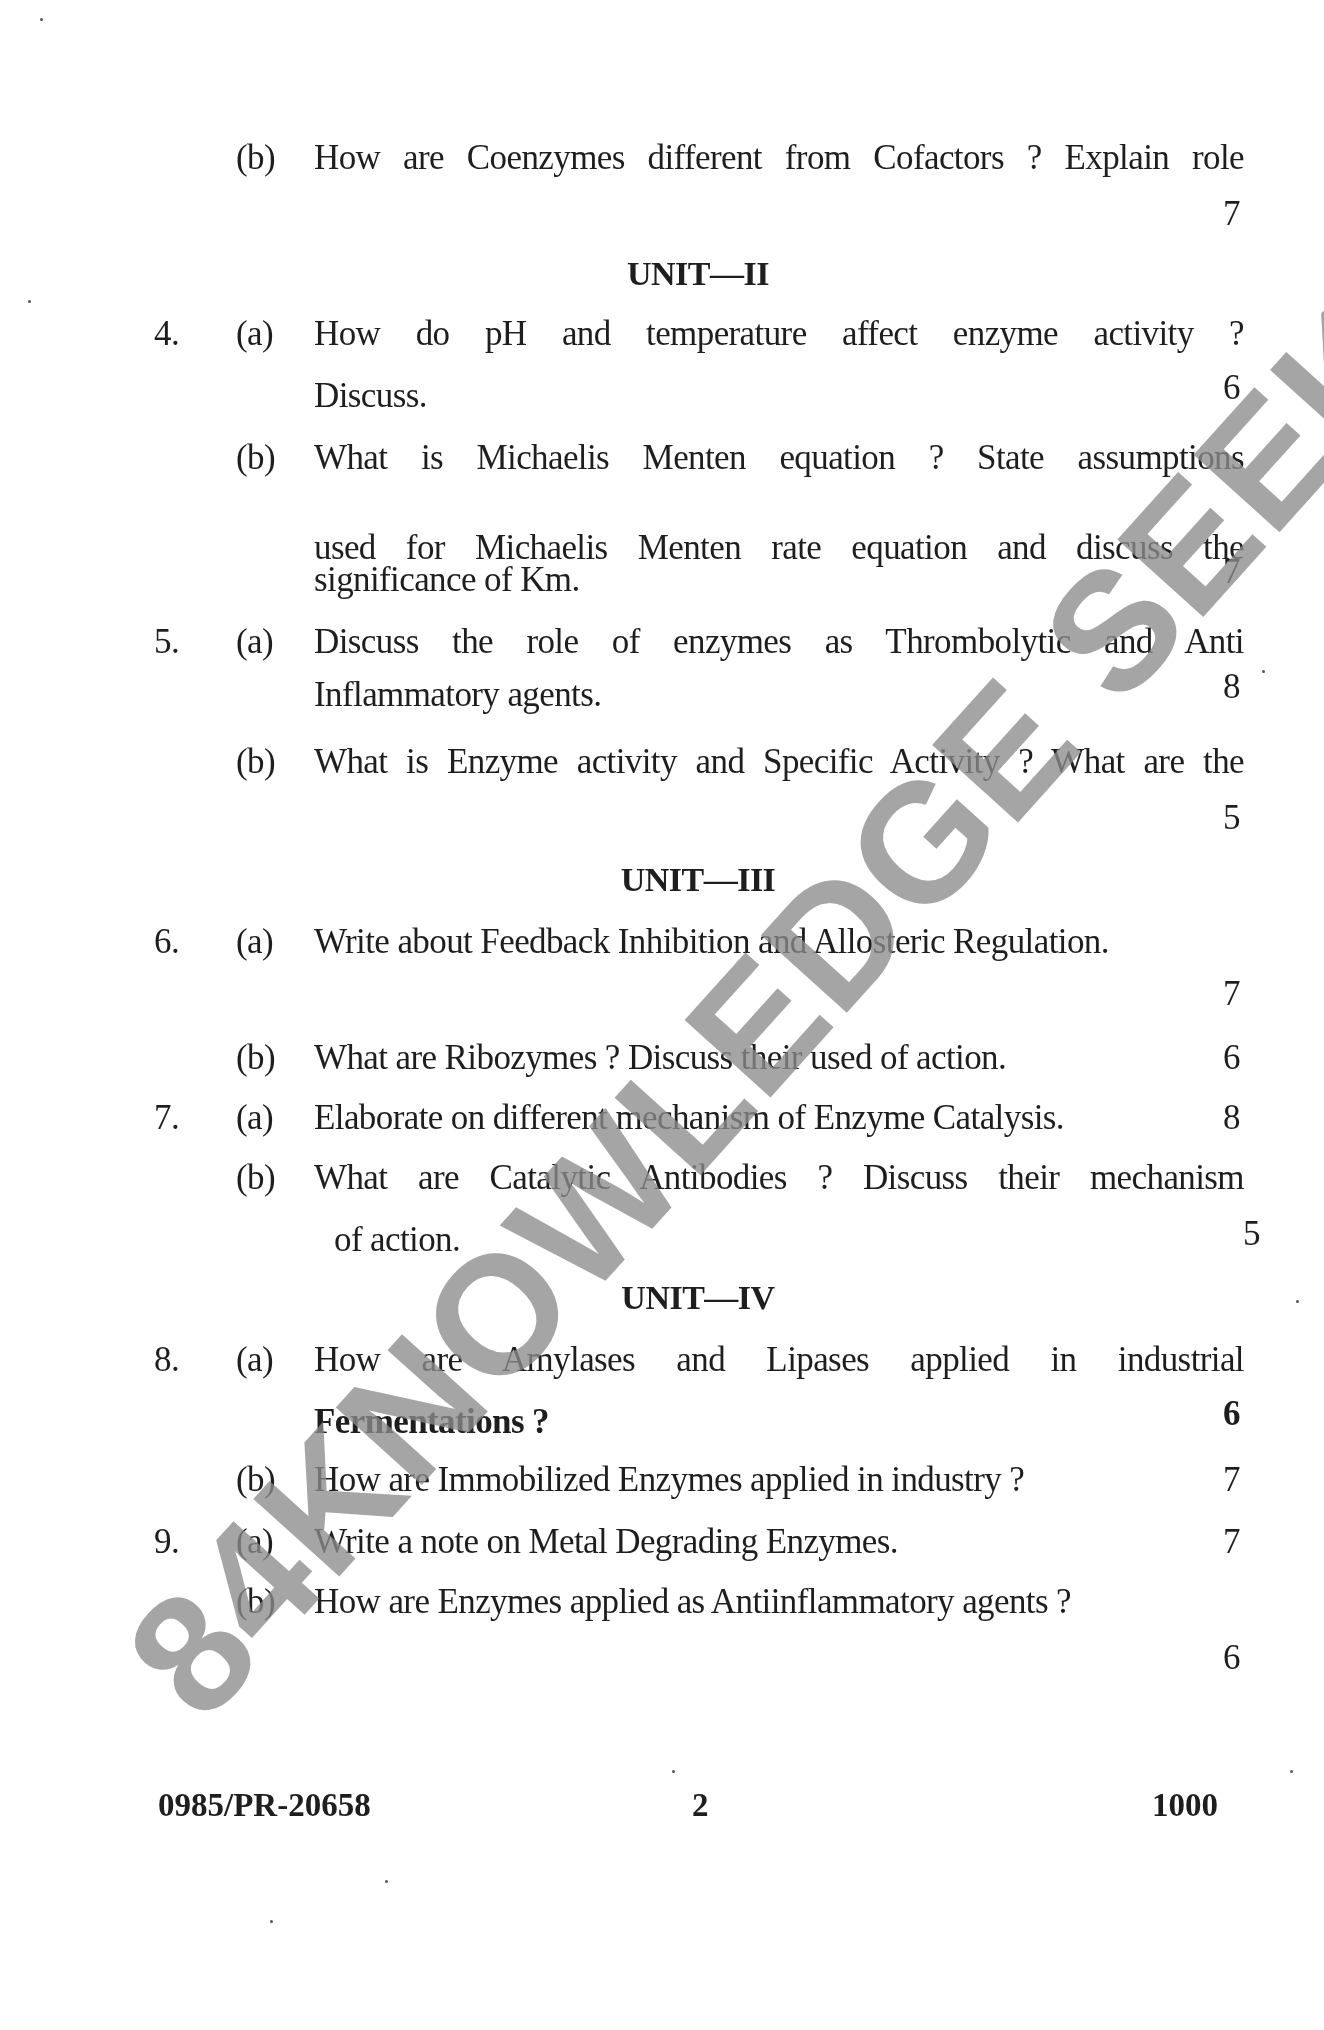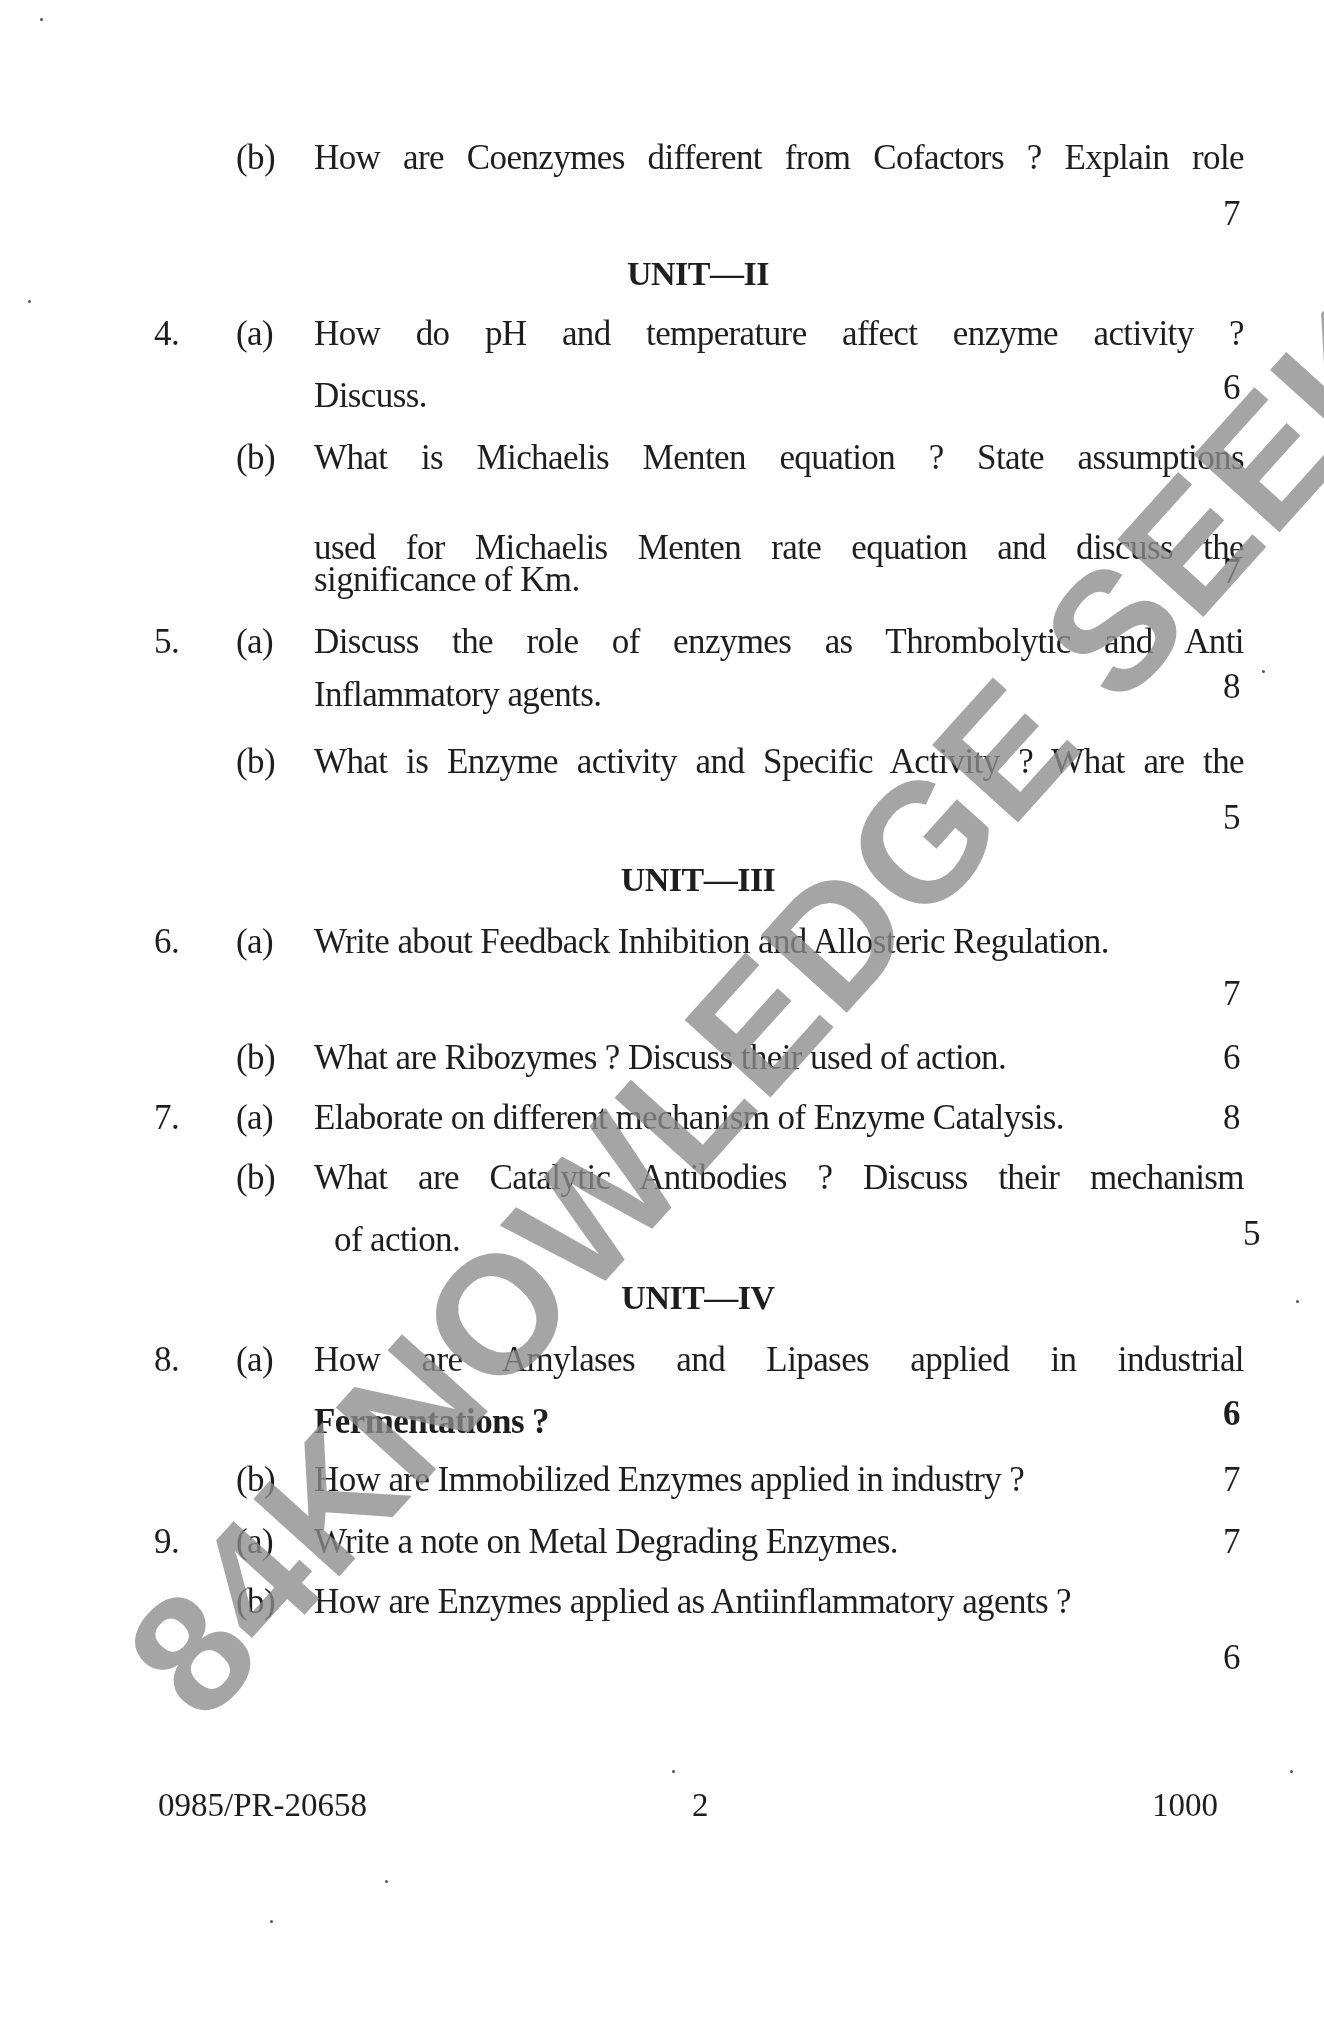--- a/index.html
+++ b/index.html
@@ -63,21 +63,21 @@
       padding-left: 72px;
       box-sizing: border-box;
       letter-spacing: -0.5px;
     }
     .footer {
       position: absolute;
       top: 1780px;
       left: 0;
       width: 1324px;
       height: 50px;
-      font-weight: normal;
+      font-weight: bold;
       font-size: 33px;
       line-height: 50px;
     }
     .footer .code { position: absolute; left: 158px; }
     .footer .pageno { position: absolute; left: 692px; }
     .footer .copies { position: absolute; left: 1152px; }
 
     .watermark {
       position: absolute;
       left: -120px;

